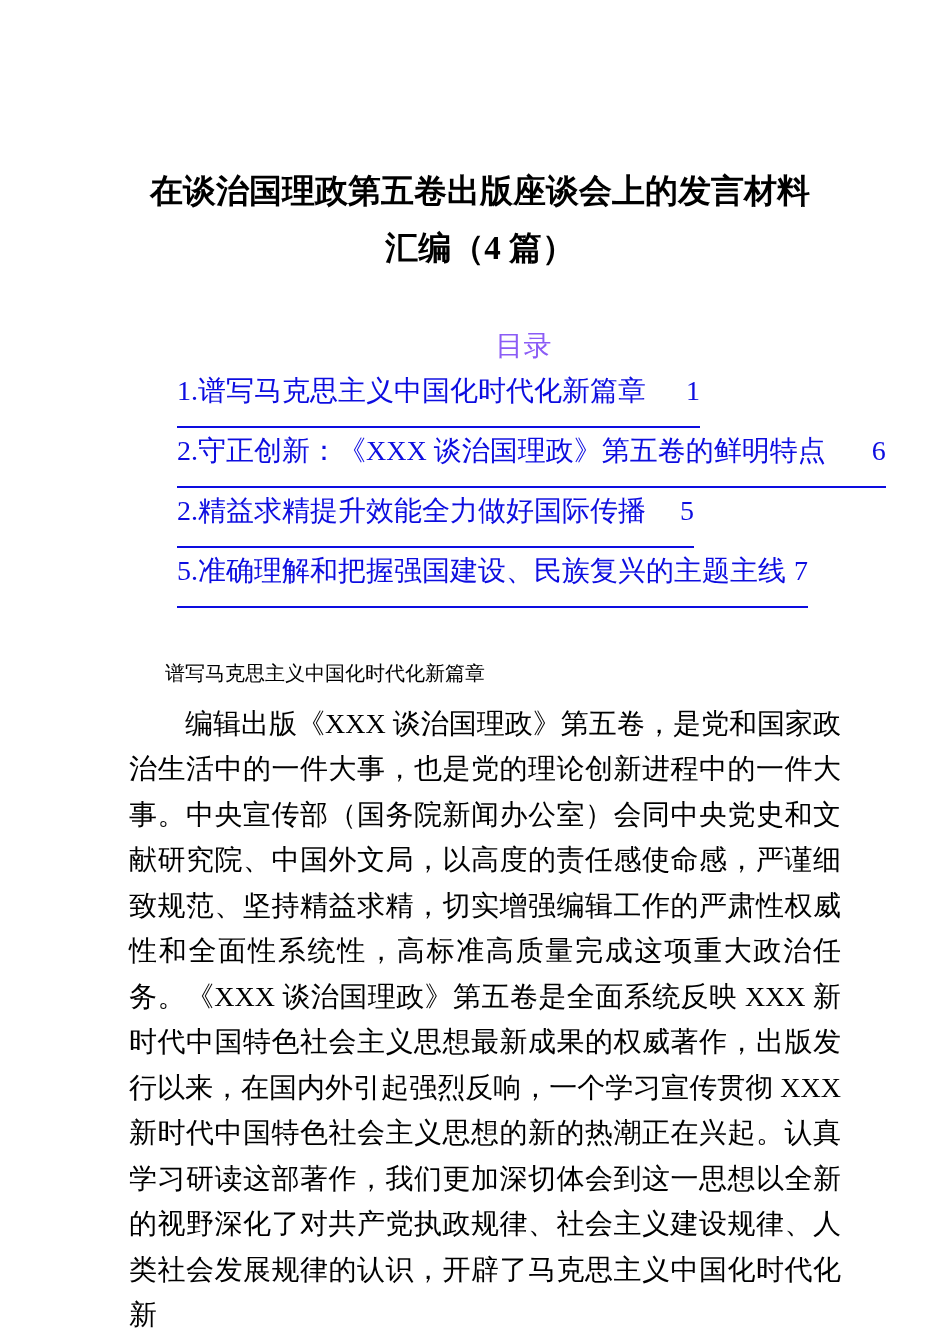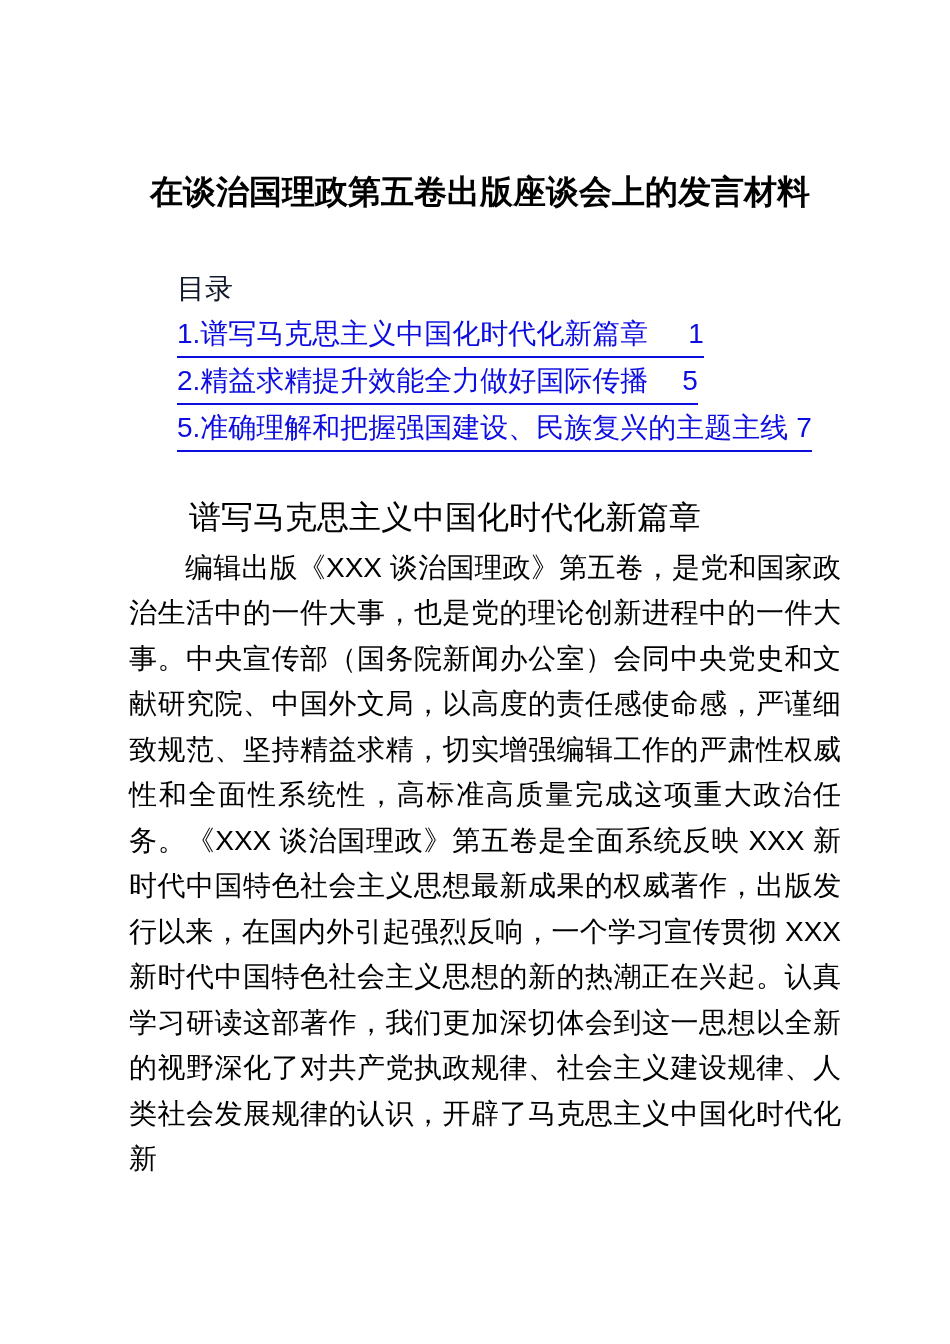--- a/index.html
+++ b/index.html
@@ -8,94 +8,99 @@
     background: #ffffff;
   }
   .page {
     position: relative;
     width: 950px;
     height: 1344px;
     margin: 0 auto;
     background: #ffffff;
     overflow: hidden;
     color: #000000;
-    font-family: Liberation Sans, sans-serif;
+    font-family: Liberation Serif, serif;
   }
   
   .doc-title {
     margin: 0;
     padding: 163px 45px 0 55px;
     text-align: center;
     font-size: 33px;
     font-weight: 700;
     line-height: 57px;
     color: #000000;
   }
   .doc-title .t-line { display: block; }
   
   .toc {
     margin: 46px 80px 0 177px;
     font-size: 28px;
     line-height: 45px;
   }
   .toc-label {
-    color: #0f172a;
+    color: #8b5cf6;
+    text-align: center;
   }
   .toc-row {
     white-space: nowrap;
   }
   .toc-link {
     color: #0d0de0;
     text-decoration: none;
     border-bottom: 2px solid #0d0de0;
-    padding-bottom: 1px;
+    padding-bottom: 14px;
     display: inline-block;
     line-height: 43px;
     cursor: pointer;
   }
   .toc-leader { display: inline-block; height: 1px; }
   .leader-1 { width: 40px; }
   .leader-2 { width: 46px; }
   .leader-3 { width: 34px; }
   .leader-4 { width: 8px; }
   
   .doc-body {
     margin: 43px 105px 0 125px;
     font-size: 28px;
     line-height: 45.5px;
     text-align: justify;
   }
   .section-heading {
     margin: 0;
-    font-size: 32px;
+    font-size: 20px;
     font-weight: 400;
     text-indent: 2em;
     line-height: 45.5px;
   }
   .body-paragraph {
     margin: 4px;
     text-indent: 2em;
   }
 </style>
 </head>
 <body>
 
 <div class="page">
 
   <h1 class="doc-title">
     <span class="t-line">在谈治国理政第五卷出版座谈会上的发言材料</span>
+    <span class="t-line">汇编（4 篇）</span>
   </h1>
 
   <div class="toc">
     <div class="toc-label">目录</div>
 
     <div class="toc-row">
       <a class="toc-link"><span>1.谱写马克思主义中国化时代化新篇章</span><span class="toc-leader leader-1"></span><span>1</span></a>
     </div>
 
+    <div class="toc-row">
+      <a class="toc-link"><span>2.守正创新：《XXX 谈治国理政》第五卷的鲜明特点</span><span class="toc-leader leader-2"></span><span>6</span></a>
+    </div>
 
     <div class="toc-row">
       <a class="toc-link"><span>2.精益求精提升效能全力做好国际传播</span><span class="toc-leader leader-3"></span><span>5</span></a>
     </div>
 
     <div class="toc-row">
       <a class="toc-link"><span>5.准确理解和把握强国建设、民族复兴的主题主线</span><span class="toc-leader leader-4"></span><span>7</span></a>
     </div>
   </div>
 

